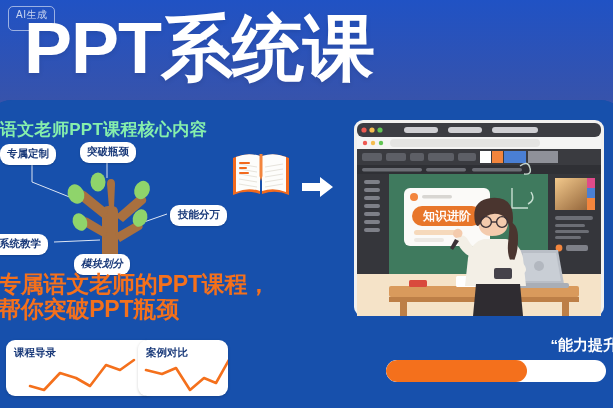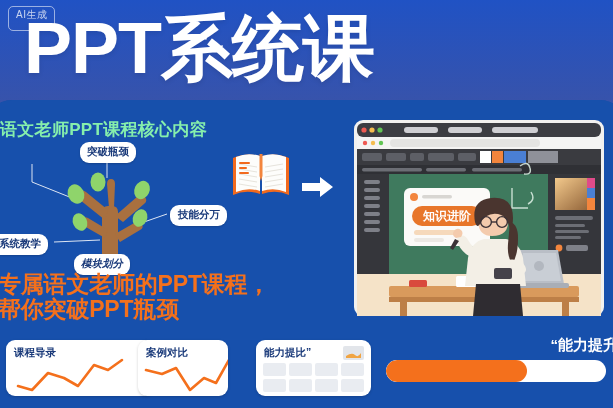--- a/index.html
+++ b/index.html
@@ -125,21 +125,21 @@
     background: #ffffff;
     border-radius: 9px;
     box-shadow: 0 1px 3px rgba(0,0,0,.18);
     overflow: hidden;
   }
   .mini-card-title {
     position: absolute; left: 8px; top: 6px;
     color: #1a3a7a; font-size: 10.5px; font-weight: bold;
     white-space: nowrap;
   }
-  #card-1 { left: 20px;  top: 240px; width: 148px; height: 56px; }
+  #card-1 { left: 20px;  top: 240px; width: 148px; height: 56px; text-align: center; }
   #card-2 { left: 152px; top: 240px; width: 90px; height: 56px; }
   #card-3 { left: 270px; top: 240px; width: 115px; height: 56px; }
 
   .grid-cell {
     position: absolute;
     background: #e9ecf1;
     border-radius: 2px;
     width: 23px; height: 13px;
   }
   #card3-icon {
@@ -204,20 +204,21 @@
 
           <g fill="#8fd46b">
             <ellipse cx="84" cy="52" rx="8" ry="10" transform="rotate(-25 84 52)"></ellipse>
             <ellipse cx="106" cy="40" rx="7.5" ry="9.5"></ellipse>
             <ellipse cx="150" cy="48" rx="7.5" ry="9.5" transform="rotate(25 150 48)"></ellipse>
             <ellipse cx="88" cy="80" rx="7" ry="9" transform="rotate(-25 88 80)"></ellipse>
             <ellipse cx="148" cy="76" rx="7" ry="9" transform="rotate(25 148 76)"></ellipse>
           </g>
         </svg>
 
+        <div class="tag" id="tag-custom">专属定制</div>
         <div class="tag" id="tag-break">突破瓶颈</div>
         <div class="tag" id="tag-skill">技能分万</div>
         <div class="tag" id="tag-system">系统教学</div>
         <div class="tag" id="tag-module">模块划分</div>
       </div>
 
       <div id="path-block">
         <svg id="book-icon" width="62" height="50" viewBox="0 0 62 50">
           <path d="M3 8 q13 -6 27 -2 l0 38 q-14 -5 -27 1 z" fill="#f26a1e"></path>
           <path d="M59 8 q-13 -6 -27 -2 l0 38 q14 -5 27 1 z" fill="#f26a1e"></path>
@@ -383,36 +384,20 @@
         </svg>
       </div>
 
       <div class="mini-card" id="card-2">
         <div class="mini-card-title">案例对比</div>
         <svg width="110" height="56" viewBox="0 0 110 56">
           <polyline points="8,30 24,34 38,28 52,50 66,38 78,43 92,18 104,24" fill="none" stroke="#f4701c" stroke-width="2.6" stroke-linejoin="round" stroke-linecap="round"></polyline>
         </svg>
       </div>
 
-      <div class="mini-card" id="card-3">
-        <div class="mini-card-title">能力提比”</div>
-        <div id="card3-icon">
-          <svg width="21" height="14" viewBox="0 0 21 14">
-            <path d="M3 10 q6 -4 9 -1 q3 3 6 -2 l0 5 l-15 0 z" fill="#f0a443"></path>
-          </svg>
-        </div>
-        <div class="grid-cell" style="left:7px;  top:23px;"></div>
-        <div class="grid-cell" style="left:33px; top:23px;"></div>
-        <div class="grid-cell" style="left:59px; top:23px;"></div>
-        <div class="grid-cell" style="left:85px; top:23px;"></div>
-        <div class="grid-cell" style="left:7px;  top:39px;"></div>
-        <div class="grid-cell" style="left:33px; top:39px;"></div>
-        <div class="grid-cell" style="left:59px; top:39px;"></div>
-        <div class="grid-cell" style="left:85px; top:39px;"></div>
-      </div>
 
       <div id="progress-label">“能力提升</div>
       <div id="progress-track" style="background: rgb(255, 255, 255);">
         <div id="progress-fill" style="width: 64%; background: rgb(244, 112, 28);"></div>
       </div>
 
     </div>
   </div>
 </div>
 

